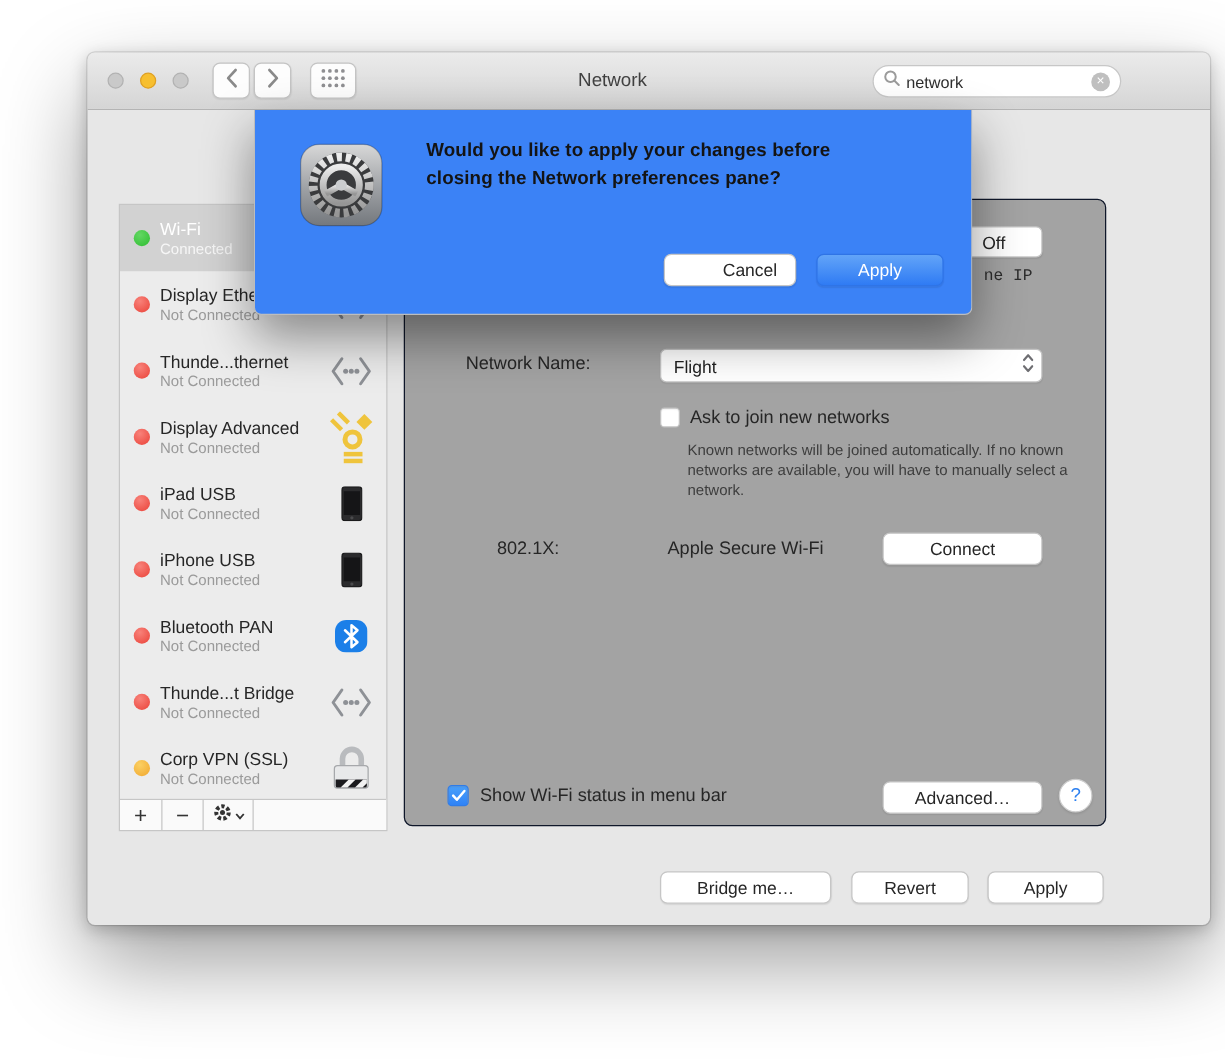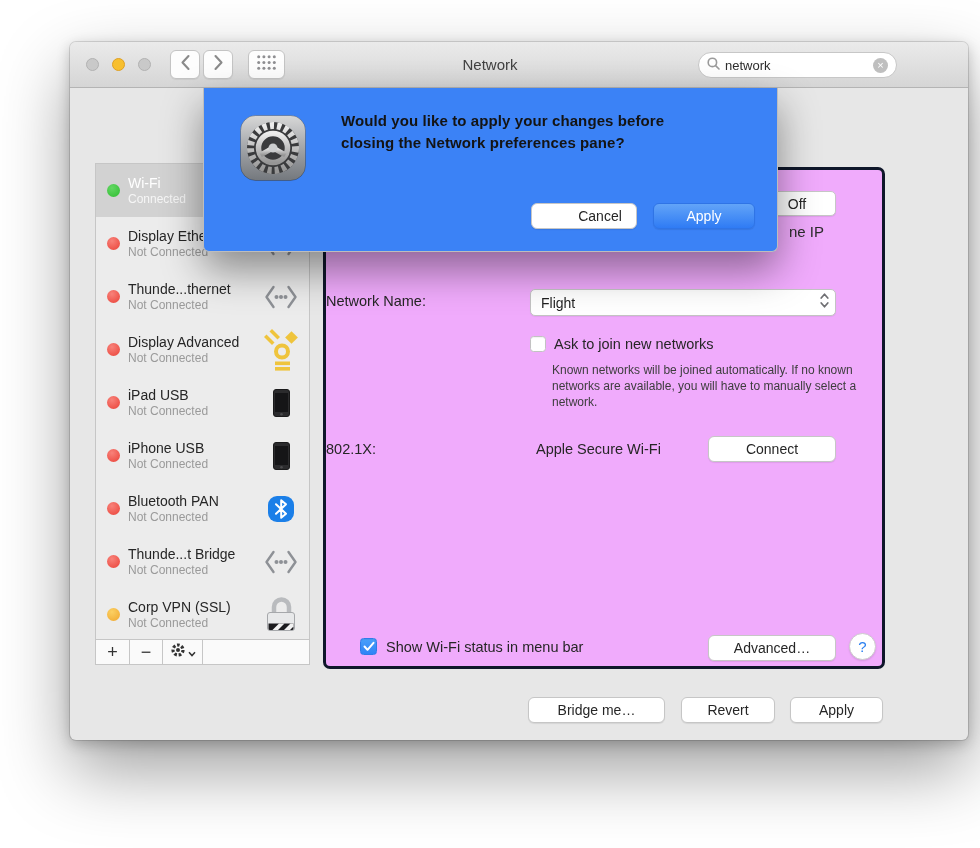--- a/index.html
+++ b/index.html
@@ -71,26 +71,26 @@
   .side-toolbar { position:absolute; left:0; bottom:0; width:100%; height:25px; background:#fafafa;
                   border-top:1px solid #c6c6c6; display:flex; }
   .tb-cell { height:100%; display:flex; align-items:center; justify-content:center;
              border-right:1px solid #c6c6c6; color:#333; }
   .tb-add { width:34px; font-size:18px; font-weight:300; }
   .tb-remove { width:33px; font-size:18px; font-weight:300; }
   .tb-gear { width:40px; gap:2px; }
   .tb-fill { flex:1; border-right:none; }
 
   
-  .main { position:absolute; left:253px; top:125px; width:562px; height:502px;
-          background:#f0abfc; border:3px solid #0f172a; border-radius:7px; z-index:3; }
+  .main { position:absolute; left:253px; top:117px; width:562px; height:502px;
+          background:#a3a3a3; border:1px solid #0f172a; border-radius:7px; z-index:3; }
   .offbtn { position:absolute; left:432px; top:21px; width:78px; height:25px;
             border-radius:5px; }
-  .statfrag { position:absolute; left:463px; top:53px; font-size:15px; color:#2c2c2c; }
-  .flabel { position:absolute; left:0; width:197px; text-align:left; font-size:14.5px; color:#262626; }
+  .statfrag { position:absolute; left:463px; top:53px; font-size:13px; color:#2c2c2c;font-family:Liberation Mono, monospace; }
+  .flabel { position:absolute; left:0; width:197px; text-align:center; font-size:14.5px; color:#262626; }
   .popup { position:absolute; left:204px; top:119px; width:306px; height:27px; background:#fff;
            border:1px solid #c3c3c3; border-radius:5px; display:flex; align-items:center;
            padding:0 6px 0 10px; box-shadow:0 1px 1px rgba(0,0,0,.06); }
   .popup .pval { flex:1; font-size:14px; color:#1f1f1f; }
   .checkbox { position:absolute; width:16px; height:16px; background:#fff; border:1px solid #c2c2c2;
               border-radius:3.5px; display:flex; align-items:center; justify-content:center;
               box-shadow:inset 0 1px 1px rgba(0,0,0,.05); }
   .checkbox svg { display:none; }
   .checkbox.checked { background:linear-gradient(#4aa0fa,#2f83f7); border-color:#2f7ce8; }
   .checkbox.checked svg { display:block; }

